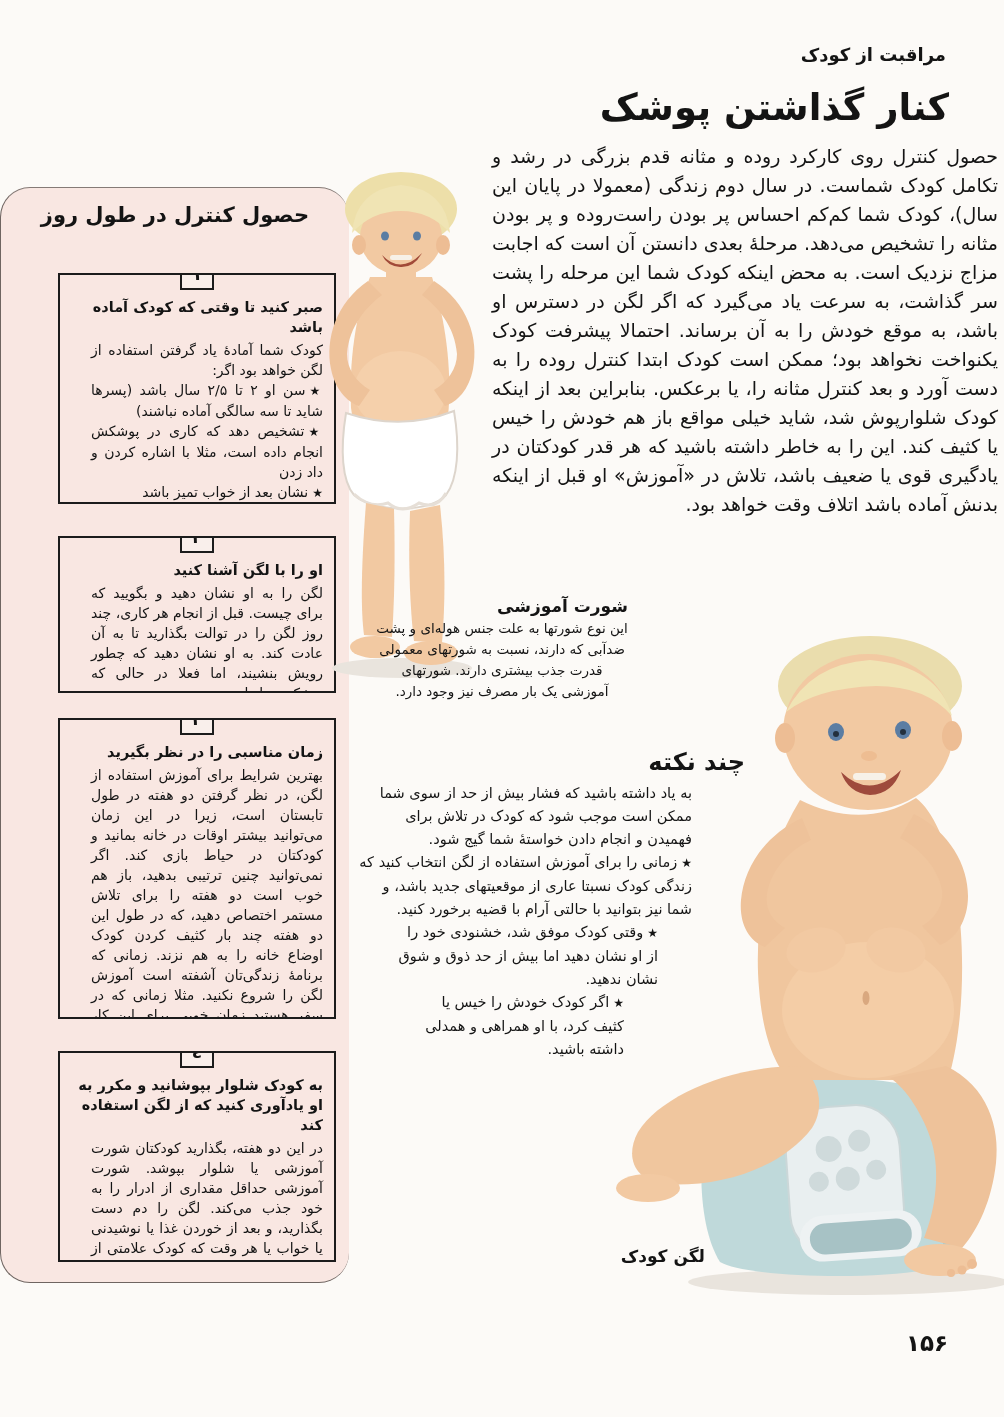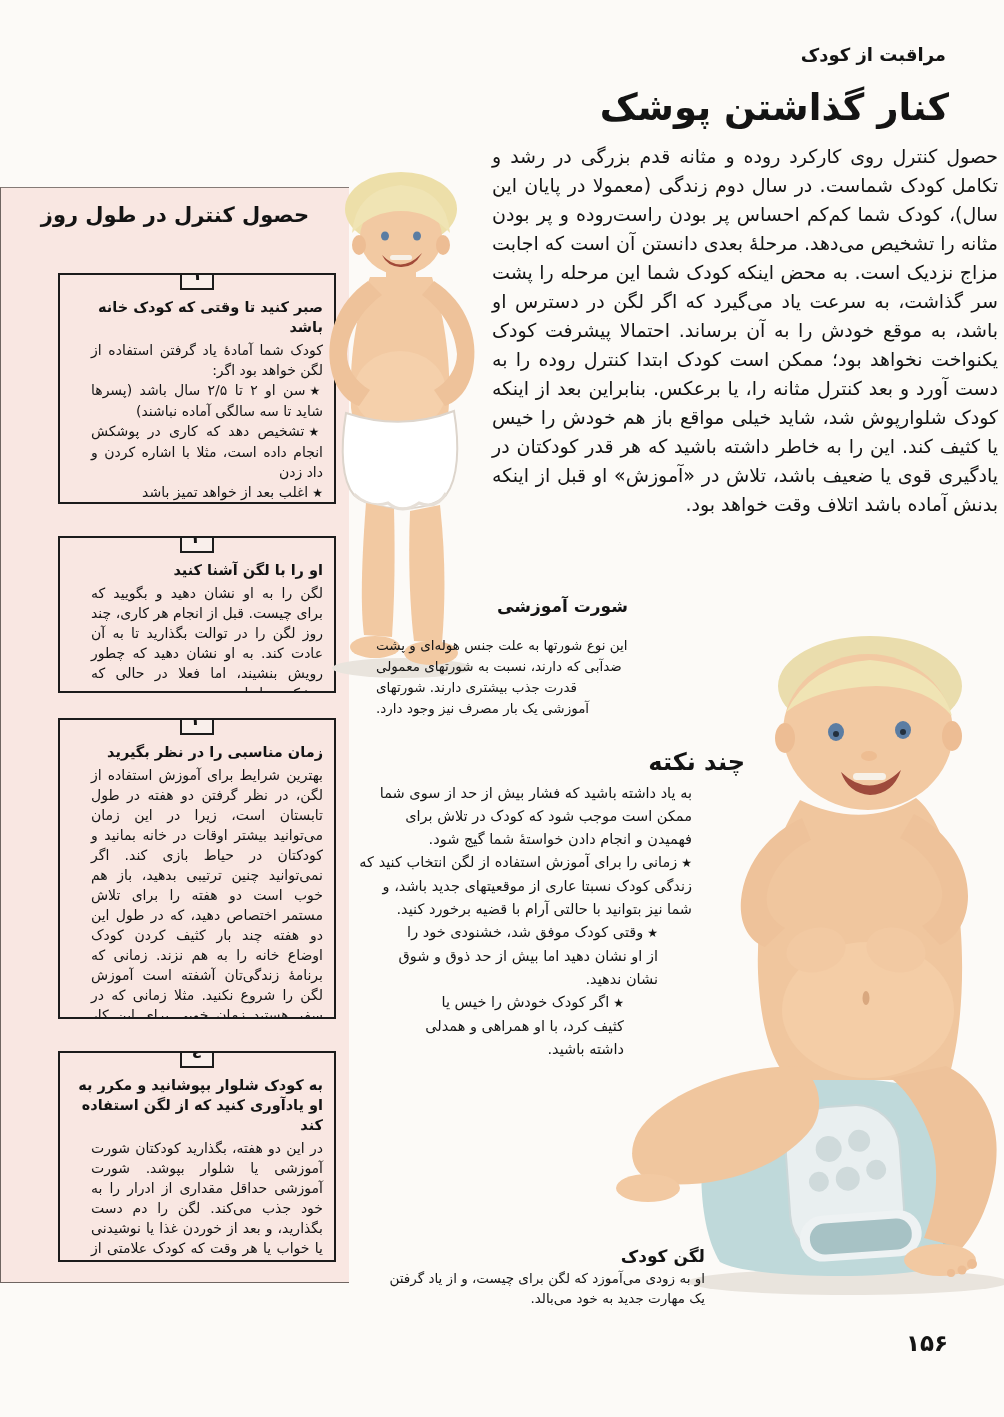--- a/index.html
+++ b/index.html
@@ -10,37 +10,37 @@
   }
   .abs{position:absolute;}
   
   .kicker{top:44px;right:58px;font-size:18px;font-weight:bold;letter-spacing:.2px;}
   .title{top:74px;right:55px;font-size:37px;font-weight:bold;margin-top:12px;}
   .intro{top:142px;right:6px;width:506px;font-size:19px;line-height:29px;
          text-align:justify;text-align-last:right;}
   
   .sidebar{top:187px;left:0;width:349px;height:1096px;background:#f9e7e2;
            border-top:1px solid #857a76;border-bottom:1px solid #6f6561;
-           border-right:none;border-left:1px solid #6f6561;box-sizing:border-box;}
+           border-right:none;border-left:1px solid #6f6561;box-sizing:border-box;border-radius:30px;}
   .sidebar-title{position:absolute;top:15px;right:0;width:100%;text-align:center;
                  font-size:21px;font-weight:bold;}
   .step-box{position:absolute;left:57px;width:278px;background:#f9e7e2;
             border:2px solid #1c1c1c;box-sizing:border-box;
             padding:22px 11px 8px 11px;overflow:hidden;}
   .step-num{position:absolute;top:-17px;left:50%;margin-left:-17px;width:34px;height:32px;
             background:#f9efeb;border:2px solid #1c1c1c;box-sizing:border-box;
             display:flex;align-items:center;justify-content:center;
             font-size:17px;font-weight:bold;}
   .step-title{font-weight:bold;font-size:14.5px;line-height:20px;margin-bottom:3px;text-align:right;}
   .step-text{font-size:14px;line-height:20px;text-align:justify;text-align-last:right;margin-left:20px;}
   .bullet .star,.tip .star{font-size:12px;margin-left:4px;}
   
   .cap-title{font-weight:bold;font-size:17px;line-height:20px;text-align:right;}
   .training-cap{top:596px;right:376px;width:252px;}
-  .training-cap .cap-text{font-size:13.5px;line-height:21px;text-align:left;margin-top:19px;}
+  .training-cap .cap-text{font-size:13.5px;line-height:21px;text-align:center;margin-top:2px;}
   .potty-cap{top:1246px;right:299px;width:320px;}
   .potty-cap .cap-title{margin-left:8px;}
   .potty-cap .cap-text{font-size:13.5px;line-height:20px;text-align:right;margin-top:2px;}
   
   .tips-title{top:748px;right:259px;font-size:24px;font-weight:bold;}
   .tips-body{top:782px;right:312px;width:334px;font-size:14.5px;line-height:23px;}
   .tip{text-align:right;margin:0;}
   .tip.narrow1{margin-right:34px;margin-left:36px;}
   .tip.narrow2{margin-right:68px;margin-left:60px;}
   .page-number{top:1330px;right:56px;font-size:23px;font-weight:bold;}
@@ -49,25 +49,25 @@
 </head>
 <body>
 
 <div class="page">
 
   <div class="abs sidebar">
     <div class="sidebar-title">حصول کنترل در طول روز</div>
 
     <div class="step-box" style="top:85px;height:231px;">
       <div class="step-num">۱</div>
-      <div class="step-title">صبر کنید تا وقتی که کودک خانه باشد</div>
+      <div class="step-title">صبر کنید تا وقتی که کودک آماده باشد</div>
       <div class="step-text">کودک شما آمادهٔ یاد گرفتن استفاده از لگن خواهد بود اگر:</div>
       <div class="step-text bullet"><span class="star">★</span><span>سن او ۲ تا ۲/۵ سال باشد (پسرها شاید تا سه سالگی آماده نباشند)</span></div>
       <div class="step-text bullet"><span class="star">★</span><span>تشخیص دهد که کاری در پوشکش انجام داده است، مثلا با اشاره کردن و داد زدن</span></div>
-      <div class="step-text bullet"><span class="star">★</span><span>اغلب بعد از خواهد تمیز باشد</span></div>
+      <div class="step-text bullet"><span class="star">★</span><span>نشان بعد از خواب تمیز باشد</span></div>
     </div>
 
     <div class="step-box" style="top:348px;height:157px;">
       <div class="step-num">۲</div>
       <div class="step-title">او را با لگن آشنا کنید</div>
       <div class="step-text">لگن را به او نشان دهید و بگویید که برای چیست. قبل از انجام هر کاری، چند روز لگن را در توالت بگذارید تا به آن عادت کند. به او نشان دهید که چطور رویش بنشیند، اما فعلا در حالی که پوشک به پا دارد.</div>
     </div>
 
     <div class="step-box" style="top:530px;height:301px;">
       <div class="step-num">۳</div>
@@ -167,18 +167,17 @@
   <div class="abs tips-title">چند نکته</div>
   <div class="abs tips-body">
     <p class="tip">به یاد داشته باشید که فشار بیش از حد از سوی شما ممکن است موجب شود که کودک در تلاش برای فهمیدن و انجام دادن خواستهٔ شما گیج شود.</p>
     <p class="tip"><span class="star">★</span><span>زمانی را برای آموزش استفاده از لگن انتخاب کنید که زندگی کودک نسبتا عاری از موقعیتهای جدید باشد، و شما نیز بتوانید با حالتی آرام با قضیه برخورد کنید.</span></p>
     <p class="tip narrow1"><span class="star">★</span><span>وقتی کودک موفق شد، خشنودی خود را از او نشان دهید اما بیش از حد ذوق و شوق نشان ندهید.</span></p>
     <p class="tip narrow2"><span class="star">★</span><span>اگر کودک خودش را خیس یا کثیف کرد، با او همراهی و همدلی داشته باشید.</span></p>
   </div>
 
   <div class="abs potty-cap">
     <div class="cap-title">لگن کودک</div>
-    <div class="cap-text">او به زودی می‌آموزد که لگن برای چیست، و از یاد گرفتن یک مهارت جدید به خود می‌بالد.</div>
   </div>
 
   <div class="abs page-number">۱۵۶</div>
 
 </div>
 
 </body></html>

